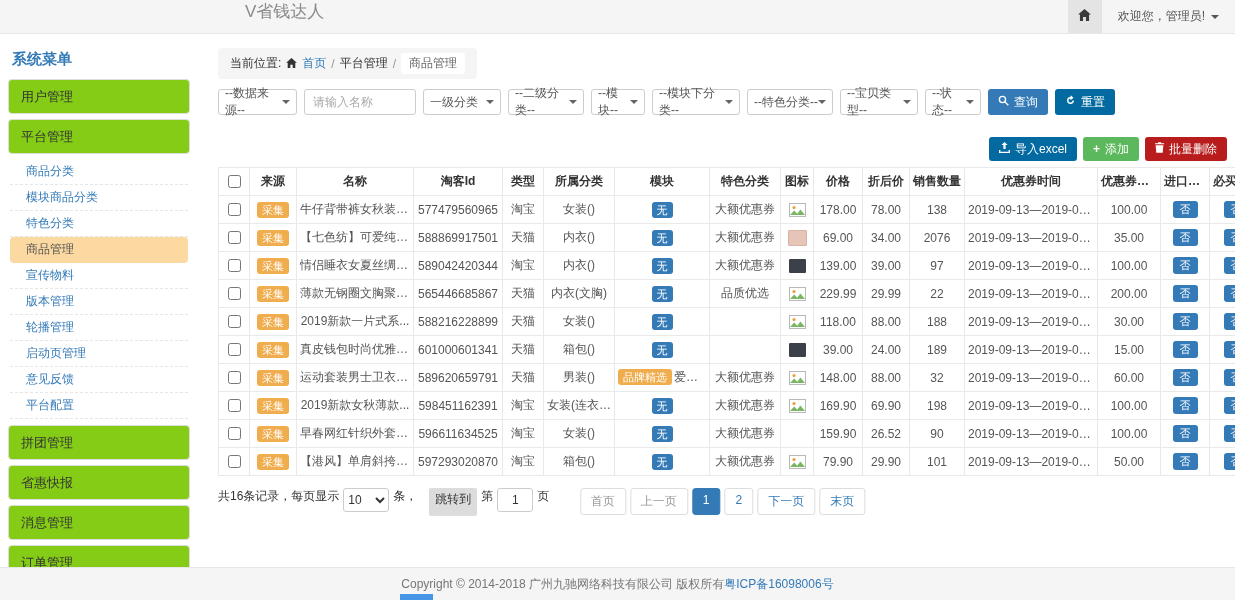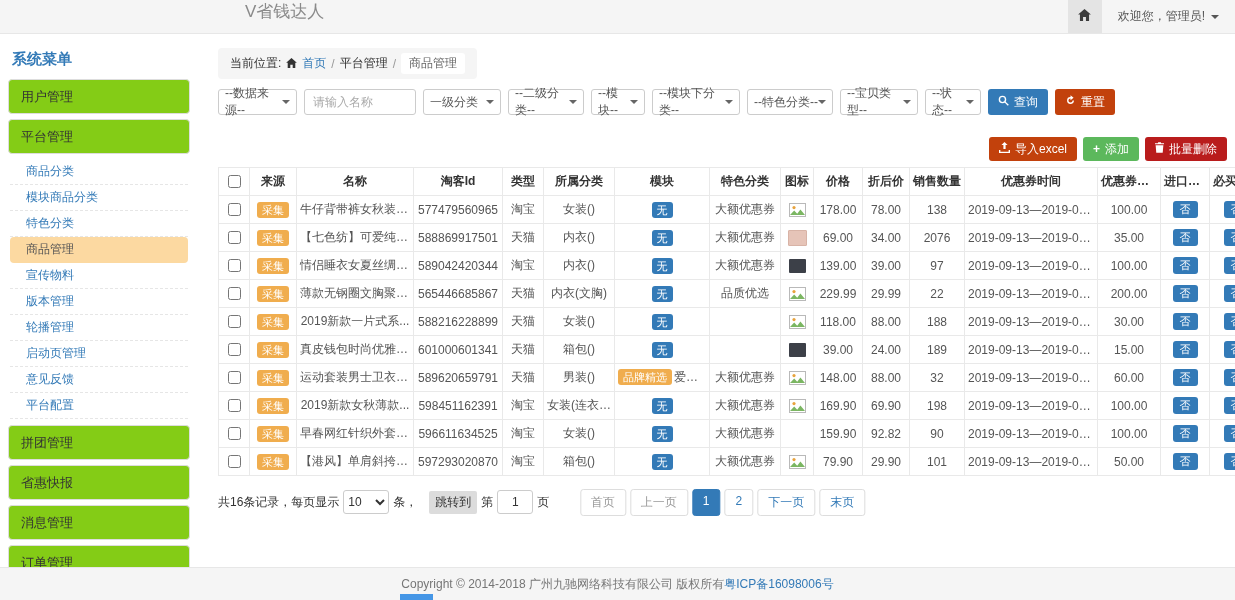--- a/index.html
+++ b/index.html
@@ -27,21 +27,21 @@
   .breadcrumb .sep{color:#999}
   .crumb-box{background:#fff;border-radius:3px;padding:2px 8px;color:#666}
   
   .filters{display:flex;align-items:center;gap:7px;margin-top:10px}
   .sel{height:26px;box-sizing:border-box;border:1px solid #ccc;border-radius:3px;background:#fff;display:flex;align-items:center;justify-content:space-between;padding:0 6px;color:#555;cursor:pointer;flex:none}
   .sel .caret-down{border-top-color:#666}
   .txt-input{height:26px;box-sizing:border-box;border:1px solid #ccc;border-radius:3px;padding:0 8px;color:#555;font-size:12px;flex:none}
   .txt-input::placeholder{color:#aaa}
   .btn{height:26px;border:none;border-radius:3px;color:#fff;display:inline-flex;align-items:center;gap:5px;padding:0 10px;font-size:12px;cursor:pointer;flex:none}
   .btn-primary{background:#337ab7}
-  .btn-info{background:#c2410c}
+  .btn-info{background:#0369a1}
   .btn-success{background:#5cb85c}
   .btn-danger-muted{background:#b91c1c}
   
   .actions{display:flex;justify-content:flex-end;gap:6px;margin-top:22px}
   .actions .btn{height:24px}
   
   table{width:100%;border-collapse:collapse;table-layout:fixed;margin-top:6px}
   th,td{border:1px solid #e9e9e9;padding:4px 3px;text-align:center;font-size:12px;color:#555;overflow:hidden;white-space:nowrap;text-overflow:ellipsis;height:19px}
   th{color:#333;font-weight:bold}
   .badge{display:inline-block;padding:1px 5px;border-radius:3px;color:#fff;font-size:11px;line-height:14px}
@@ -50,21 +50,21 @@
   .module-text{color:#555;margin-left:2px}
   .btn-xs{display:inline-block;padding:2px 7px;border-radius:3px;color:#fff;font-size:11px;line-height:13px;cursor:pointer}
   .b-blue{background:#337ab7}
   .imgicon{display:inline-block;width:17px;height:14px;vertical-align:middle}
   .imgicon svg{display:none}
   .ic-placeholder svg{display:block}
   .ic-photo-pink{background:#e6c4b8;border:1px solid #d8b3a6;border-radius:1px}
   .ic-photo-dark{background:#3c4048;border-radius:1px}
   .ic-none{visibility:hidden}
   
-  .table-bottom{position:relative;margin-top:12px;height:28px;display:flex;align-items:center;gap:4px;color:#333}
+  .table-bottom{position:relative;margin-top:12px;height:28px;display:flex;gap:4px;color:#333}
   .pp-select{width:46px;height:24px;border:1px solid #ccc;border-radius:3px;background:#fff;color:#333;font-size:12px}
   .jump-chip{background:#dcdcdc;padding:3px 6px;border-radius:2px;margin-left:8px}
   .page-input{width:30px;height:20px;border:1px solid #ccc;border-radius:3px;text-align:center;font-size:12px;color:#333}
   .pager{position:absolute;left:50%;transform:translateX(-50%);display:flex;gap:4px}
   .pbtn{border:1px solid #ddd;background:#fff;color:#337ab7;padding:4px 10px;border-radius:3px;font-size:12px;cursor:pointer}
   .pbtn.muted{color:#999}
   .pbtn.active{background:#337ab7;border-color:#337ab7;color:#fff}
   
   .footer{position:absolute;left:0;right:0;bottom:0;height:32px;background:#f5f5f5;border-top:1px solid #e7e7e7;text-align:center;line-height:32px;color:#767676;z-index:5}
   .footer .icp{color:#337ab7;cursor:pointer}
@@ -462,21 +462,21 @@
     <td>
       <span class="badge badge-blue">无</span>
     </td>
     <td>大额优惠券</td>
     <td>
       <span class="imgicon ic-none">
         
       </span>
     </td>
     <td>159.90</td>
-    <td>92.82</td>
+    <td>26.52</td>
     <td>90</td>
     <td>2019-09-13—2019-09-17</td>
     <td>100.00</td>
     <td><span class="btn-xs b-blue">否</span></td>
     <td><span class="btn-xs b-blue">否</span></td>
 
   </tr>
 
   <tr>
     <td><input type="checkbox" style=""></td>

